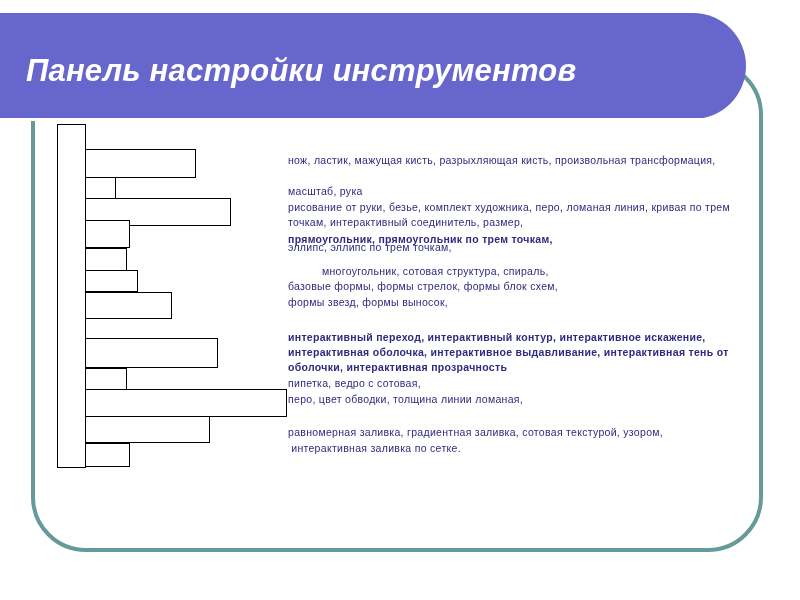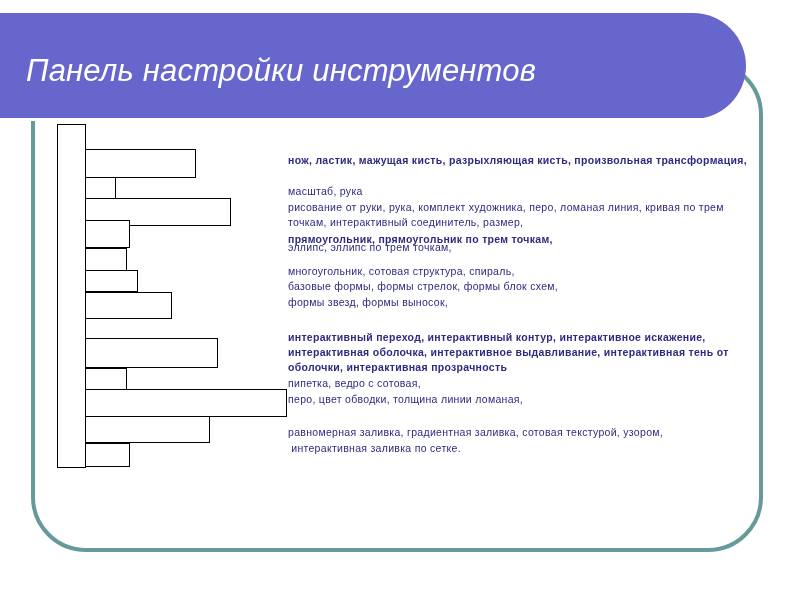--- a/index.html
+++ b/index.html
@@ -19,21 +19,21 @@
     .title-bar {
       position: absolute;
       left: 0; top: 13px;
       width: 746px; height: 106px;
       background: #6666cc;
       border-radius: 0 53px 53px 0;
     }
     .title-text {
       position: absolute;
       left: 26px; top: 40px;
-      font-size: 31px; font-weight: normal; font-style: italic;
+      font-size: 31px; font-weight: bold; font-style: italic;
       color: #ffffff;
       white-space: nowrap;
       letter-spacing: 0.2px;
     }
     .title-rule {
       position: absolute;
       left: 0; top: 105px;
       width: 708px; height: 3px;
       background: #ffffff;
     }
@@ -84,25 +84,25 @@
   <div class="flyout" style="top: 248px; width: 41px; height: 26px;"></div>
   <div class="flyout" style="top: 270px; width: 52px; height: 22px;"></div>
   <div class="flyout" style="top: 292px; width: 86px; height: 27px;"></div>
   <div class="flyout" style="top: 338px; width: 132px; height: 30px;"></div>
   <div class="flyout" style="top: 368px; width: 41px; height: 25px;"></div>
   <div class="flyout" style="top: 389px; width: 201px; height: 28px;"></div>
   <div class="flyout" style="top: 416px; width: 124px; height: 27px;"></div>
   <div class="flyout" style="top: 443px; width: 44px; height: 24px;"></div>
 </div>
 
-<div class="desc justify" style="top: 153px; white-space: normal; font-weight: bold;">нож, ластик, мажущая кисть, разрыхляющая кисть, произвольная трансформация,</div>
+<div class="desc justify" style="top: 153px; white-space: normal;">нож, ластик, мажущая кисть, разрыхляющая кисть, произвольная трансформация,</div>
 <div class="desc" style="top: 184px; white-space: normal;">масштаб, рука</div>
-<div class="desc" style="top: 200px; white-space: normal;">рисование от руки, рука, комплект художника, перо, ломаная линия, кривая по трем точкам, интерактивный соединитель, размер,</div>
+<div class="desc" style="top: 200px; white-space: normal;">рисование от руки, безье, комплект художника, перо, ломаная линия, кривая по трем точкам, интерактивный соединитель, размер,</div>
 <div class="desc" style="top: 232px; white-space: normal; font-weight: bold;">прямоугольник, прямоугольник по трем точкам,</div>
 <div class="desc" style="top: 240px; white-space: normal;">эллипс, эллипс по трем точкам,</div>
-<div class="desc" style="top: 264px; white-space: normal;">многоугольник, сотовая структура, спираль,</div>
+<div class="desc" style="top: 264px; white-space: normal; margin-left: 34px;">многоугольник, сотовая структура, спираль,</div>
 <div class="desc" style="top: 279px; white-space: normal;">базовые формы, формы стрелок, формы блок схем,</div>
 <div class="desc" style="top: 295px; white-space: normal;">формы звезд, формы выносок,</div>
 <div class="desc" style="top: 330px; white-space: normal; font-weight: bold;">интерактивный переход, интерактивный контур, интерактивное  искажение, интерактивная оболочка, интерактивное выдавливание, интерактивная тень от оболочки, интерактивная прозрачность</div>
 <div class="desc" style="top: 376px; white-space: normal;">пипетка, ведро с сотовая,</div>
 <div class="desc" style="top: 392px; white-space: normal;">перо, цвет обводки, толщина линии ломаная,</div>
 <div class="desc" style="top: 425px; white-space: normal;">равномерная заливка, градиентная заливка, сотовая текстурой, узором,</div>
 <div class="desc" style="top: 441px; white-space: pre-wrap;"> интерактивная заливка по сетке.</div>
 
 </body></html>

